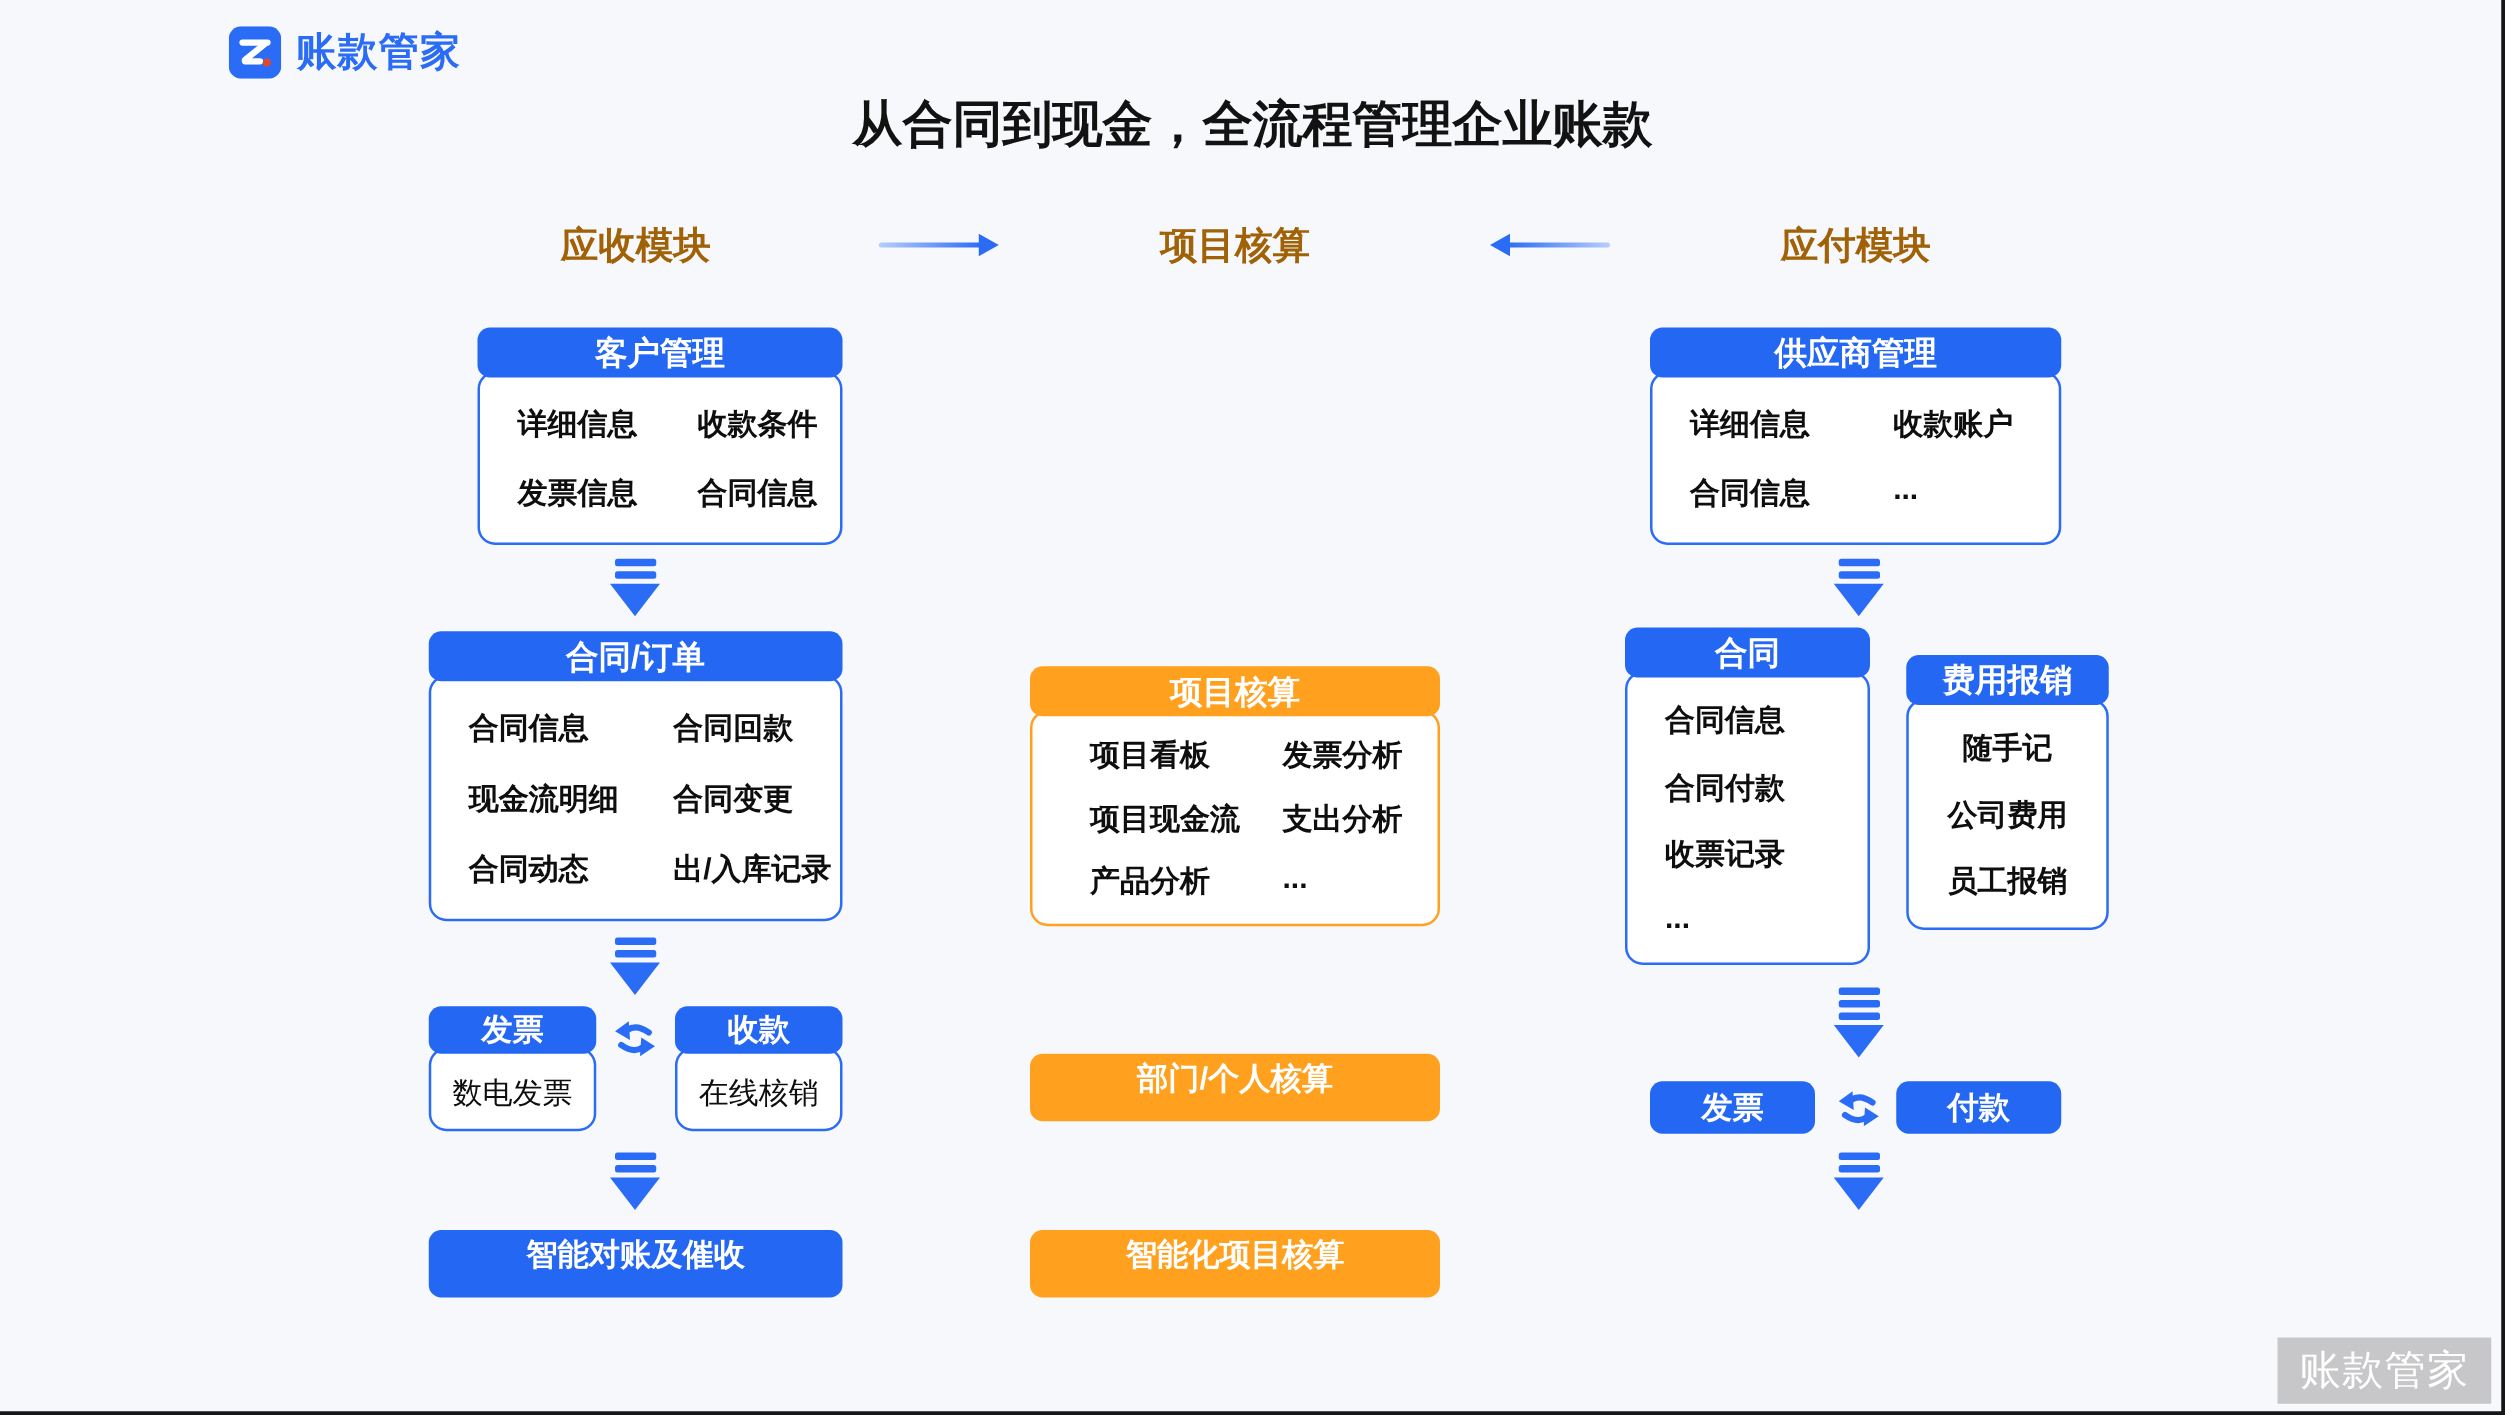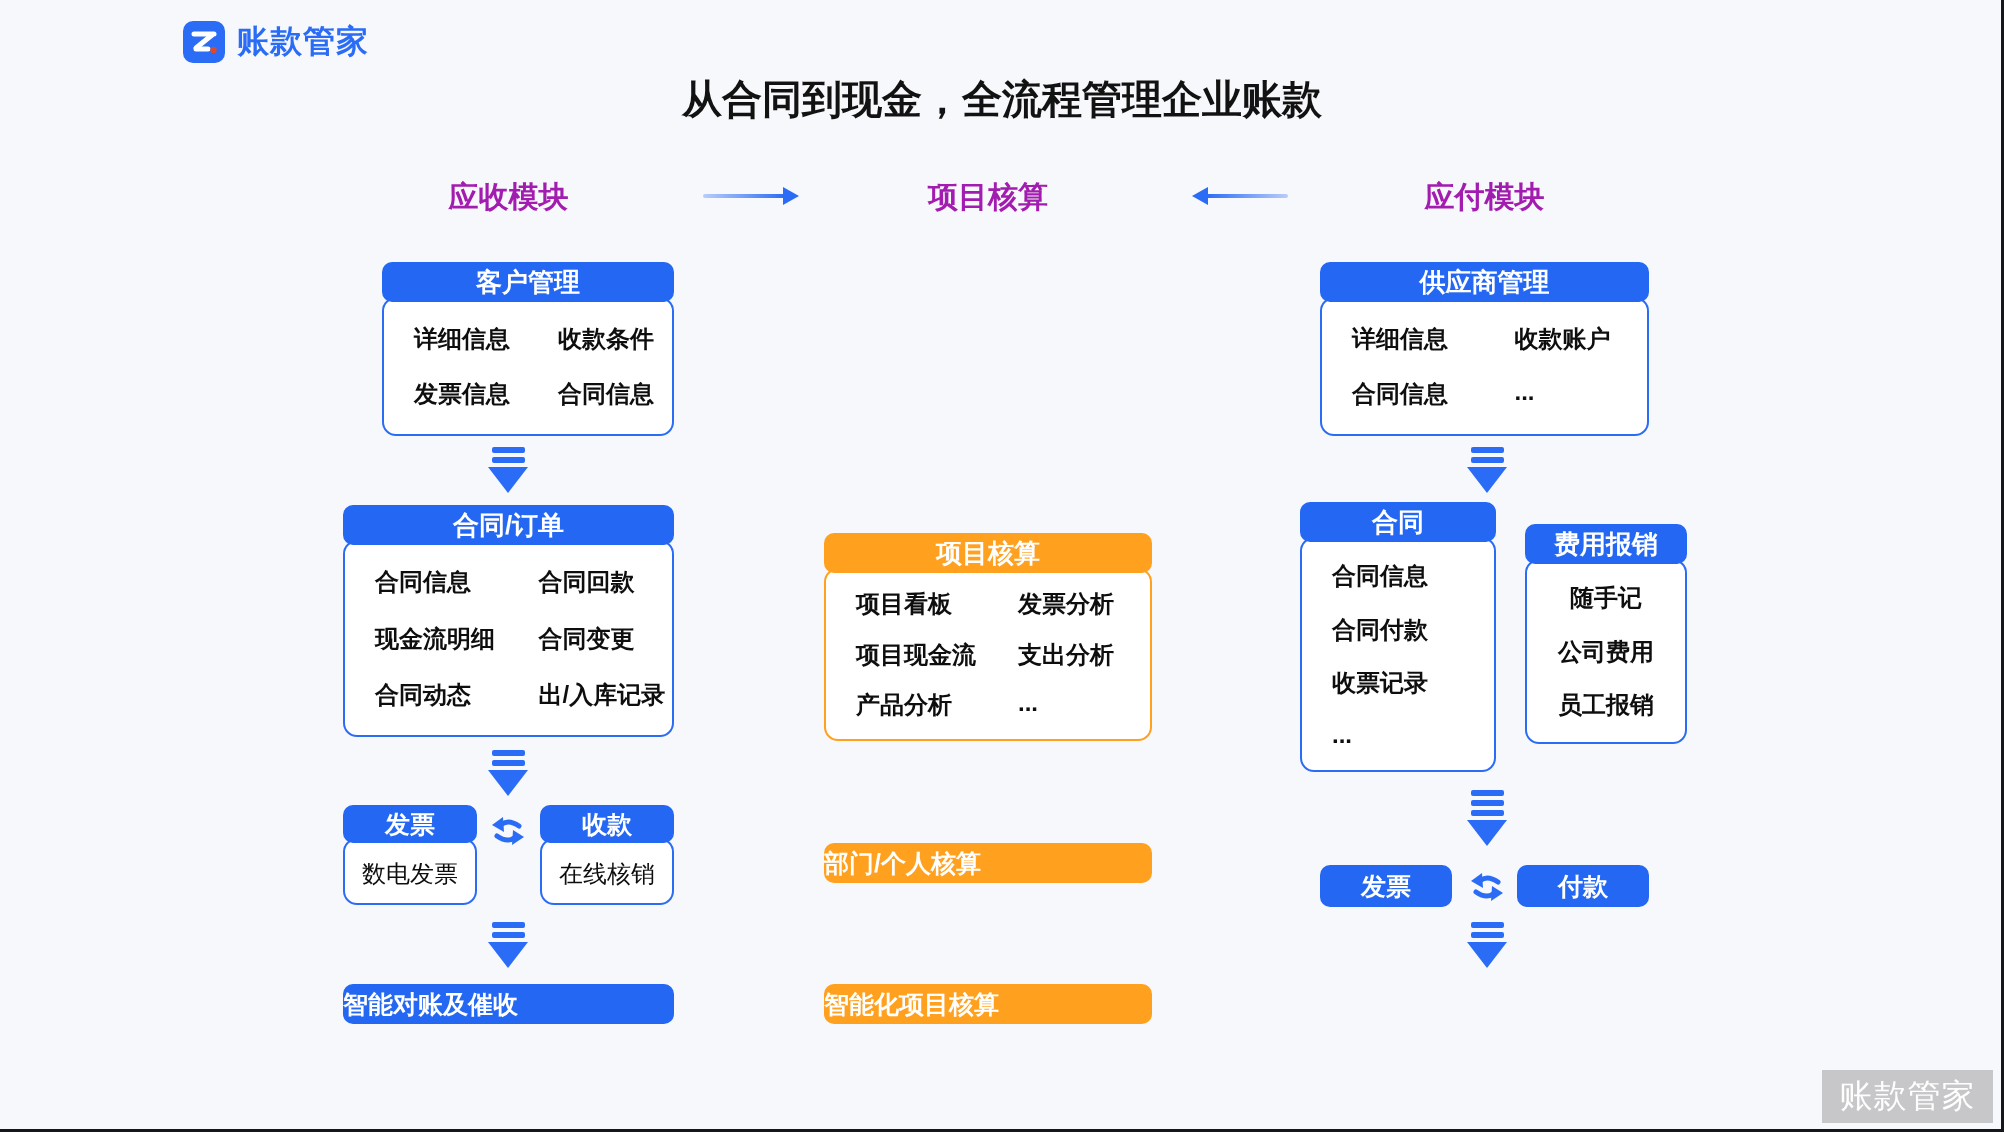--- a/index.html
+++ b/index.html
@@ -9,21 +9,21 @@
     overflow:hidden;
     box-shadow: inset -3px 0 0 #14161a, inset 0 -3px 0 #14161a;
   }
   
   .logo { position:absolute; left:183px; top:20px; display:flex; align-items:center; gap:12px; }
   .logo-text { color:#2b6cf6; font-size:32px; font-weight:700; letter-spacing:1px; }
   
   .main-title { position:absolute; top:72px; left:0; width:100%; text-align:center;
     font-size:40px; font-weight:700; color:#121212; }
   .col-header { position:absolute; height:38px; line-height:38px; text-align:center;
-    font-size:30px; font-weight:700; color:#a21caf; }
+    font-size:30px; font-weight:700; color:#a16207; }
   
   .h-arrow { position:absolute; height:4px; border-radius:2px; }
   .h-arrow.to-right { background:linear-gradient(to right,#b9cdfa,#2b6cf6); }
   .h-arrow.to-right::after { content:""; position:absolute; right:-14px; top:-7px;
     border-left:16px solid #2b6cf6; border-top:9px solid transparent; border-bottom:9px solid transparent; }
   .h-arrow.to-left { background:linear-gradient(to left,#b9cdfa,#2b6cf6); }
   .h-arrow.to-left::before { content:""; position:absolute; left:-14px; top:-7px;
     border-right:16px solid #2b6cf6; border-top:9px solid transparent; border-bottom:9px solid transparent; }
   
   .box { position:absolute; }
@@ -39,21 +39,21 @@
   .grid1 { grid-template-columns:1fr; justify-items:start; }
   .item { font-size:24px; font-weight:700; color:#0e0e0e; padding-left:30px; white-space:nowrap; }
   .center-item { padding-left:0; }
   .centered { justify-items:center; }
   
   .mini .box-header { height:38px; line-height:38px; font-size:25px; }
   .mini .box-body { height:67px; display:flex; align-items:center; justify-content:center; }
   .mini .box-body .mini-item { font-size:24px; font-weight:400; color:#0e0e0e; padding-top:4px; }
   .pill { position:absolute; height:42px; line-height:42px; text-align:center; background:#2467f2;
     color:#fff; font-size:25px; font-weight:700; border-radius:10px; }
-  .bar { position:absolute; height:40px; line-height:40px; text-align:left; color:#fff;
+  .bar { position:absolute; height:54px; line-height:40px; text-align:center; color:#fff;
     font-size:25px; font-weight:700; border-radius:10px; }
   .bar.blue-fill { background:#2467f2; }
   .bar.orange-fill { background:#ffa01e; }
   
   .down-arrow { position:absolute; width:40px; display:flex; flex-direction:column;
     align-items:center; gap:4px; }
   .da-bar { width:33px; height:6px; background:#2b6cf6; border-radius:2px; }
   .da-head { width:0; height:0; border-left:20px solid transparent;
     border-right:20px solid transparent; border-top:26px solid #2b6cf6; }
   
@@ -147,21 +147,21 @@
     <div class="da-bar"></div>
       <div class="da-bar"></div>
       <div class="da-head"></div>
   </div>
 
   <div class="bar blue-fill" style="left:343px; top:984px; width:331px;">智能对账及催收</div>
 
 
   <div class="box orange" style="left:824px; top:533px; width:328px;">
     <div class="box-header">项目核算</div>
-    <div class="box-body grid2" style="height:173px;">
+    <div class="box-body grid2" style="height:173px;padding-left:16px;">
         <div class="item">项目看板</div>
         <div class="item">发票分析</div>
         <div class="item">项目现金流</div>
         <div class="item">支出分析</div>
         <div class="item">产品分析</div>
         <div class="item">...</div>
       </div>
   </div>
 
   <div class="bar orange-fill" style="left:824px; top:843px; width:328px;">部门/个人核算</div>

